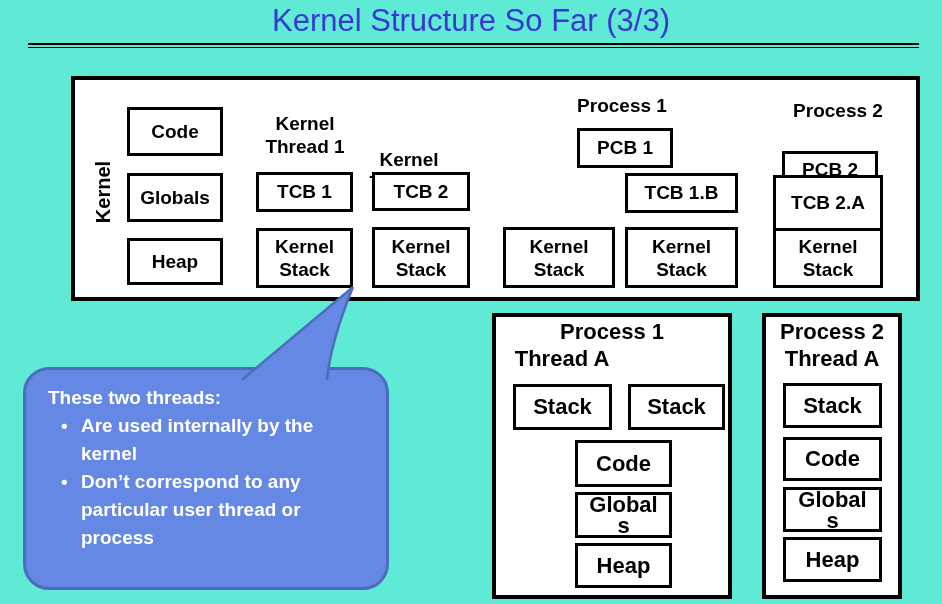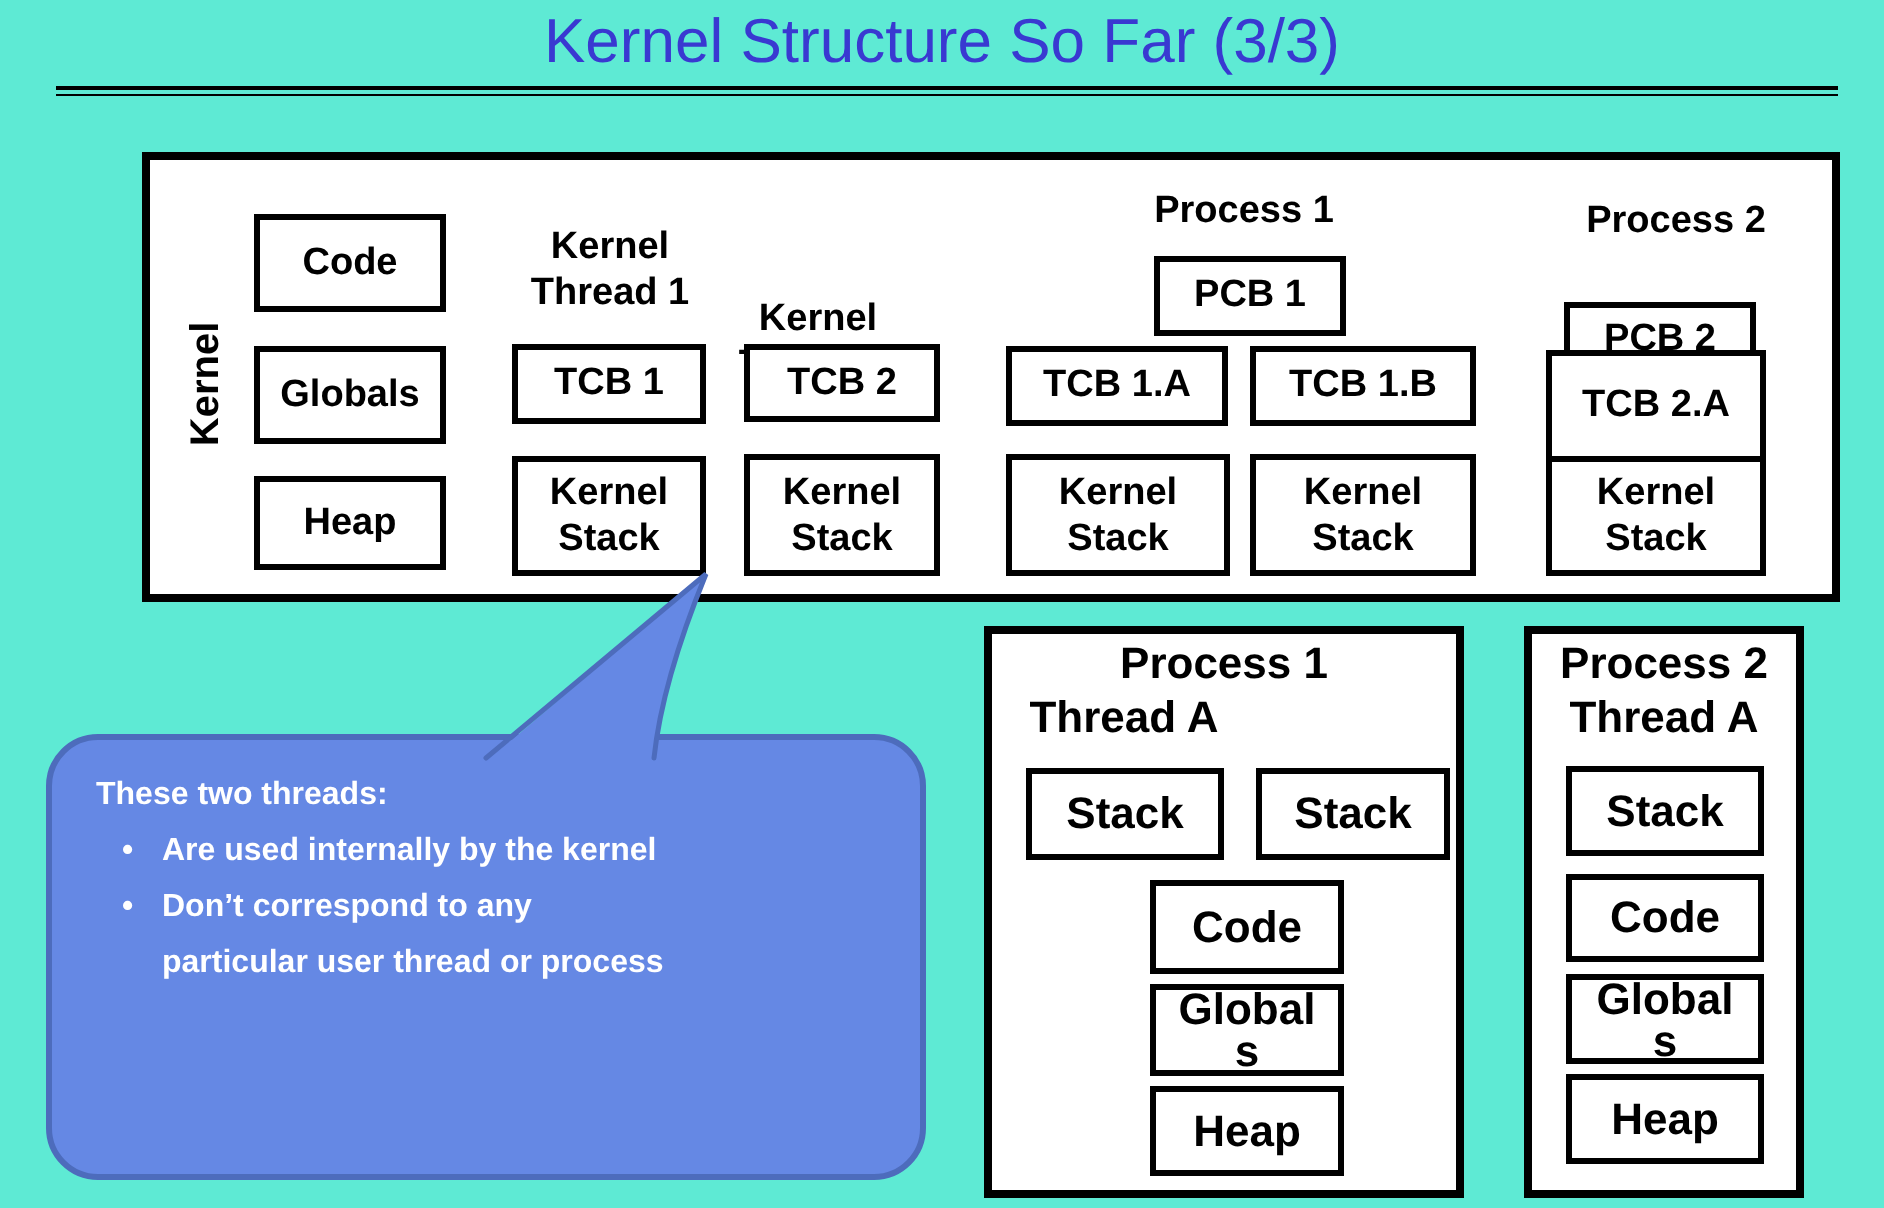--- a/index.html
+++ b/index.html
@@ -15,24 +15,24 @@
          transform:rotate(-90deg);text-align:center;font-weight:bold;font-size:20px;}
   .wbox{position:absolute;box-sizing:border-box;border:3px solid var(--box-border,#000);
          background:#fff;display:flex;align-items:center;justify-content:center;
          text-align:center;font-weight:bold;font-size:19px;line-height:22px;}
   .stk{line-height:23px;}
   .hd{position:absolute;font-weight:bold;font-size:19px;line-height:23px;text-align:center;}
   .lg{font-size:22px;line-height:24px;}
   .hd.lg{line-height:27px;}
   .gbrk{word-break:break-all;padding:0 10px;line-height:21px;}
   .obox{position:absolute;box-sizing:border-box;border:4px solid var(--box-border,#000);background:#fff;}
-  .callout{position:absolute;left:23px;top:367px;width:440px;height:223px;box-sizing:border-box;
+  .callout{position:absolute;left:23px;top:367px;width:366px;height:223px;box-sizing:border-box;
          background:var(--callout-fill,#6588E4);border:3px solid var(--callout-border,#4D6CBC);
          border-radius:26px;color:var(--callout-text,#fff);font-weight:bold;
-         font-size:16px;line-height:28px;padding:14px 0 0 22px;}
+         font-size:19px;line-height:28px;padding:14px 0 0 22px;}
   .callout ul{margin:0;padding:0;list-style:none;}
   .callout li{position:relative;padding-left:33px;width:260px;}
   .callout li::before{content:"\2022";position:absolute;left:13px;top:0;}
   .tail{position:absolute;left:0;top:0;pointer-events:none;}
 </style>
 </head>
 <body>
 
 <div class="slide">
 
@@ -49,21 +49,20 @@
   <div class="hd" style="left:252px;top:112px;width:106px;">Kernel Thread 1</div>
   <div class="wbox" style="left:256px;top:172px;width:97px;height:40px;">TCB 1</div>
   <div class="wbox stk" style="left:256px;top:228px;width:97px;height:60px;">Kernel Stack</div>
 
   <div class="hd" style="left:356px;top:112px;width:106px;margin-top:36px;">Kernel Thread 2</div>
   <div class="wbox" style="left:372px;top:172px;width:98px;height:39px;">TCB 2</div>
   <div class="wbox stk" style="left:372px;top:227px;width:98px;height:61px;">Kernel Stack</div>
 
   <div class="hd" style="left:552px;top:94px;width:140px;">Process 1</div>
   <div class="wbox" style="left:577px;top:128px;width:96px;height:40px;">PCB 1</div>
-  <div class="wbox" style="left:503px;top:173px;width:111px;height:40px;">TCB 1.A</div>
   <div class="wbox" style="left:625px;top:173px;width:113px;height:40px;">TCB 1.B</div>
   <div class="wbox stk" style="left:503px;top:227px;width:112px;height:61px;">Kernel Stack</div>
   <div class="wbox stk" style="left:625px;top:227px;width:113px;height:61px;">Kernel Stack</div>
 
   <div class="hd" style="left:768px;top:99px;width:140px;">Process 2</div>
   <div class="wbox" style="left:782px;top:130px;width:96px;height:38px;margin-top:21px;">PCB 2</div>
   <div class="wbox" style="left:773px;top:175px;width:110px;height:56px;">TCB 2.A</div>
   <div class="wbox stk" style="left:773px;top:228px;width:110px;height:60px;">Kernel Stack</div>
 
   <div class="obox" style="left:492px;top:313px;width:240px;height:286px;"></div>

